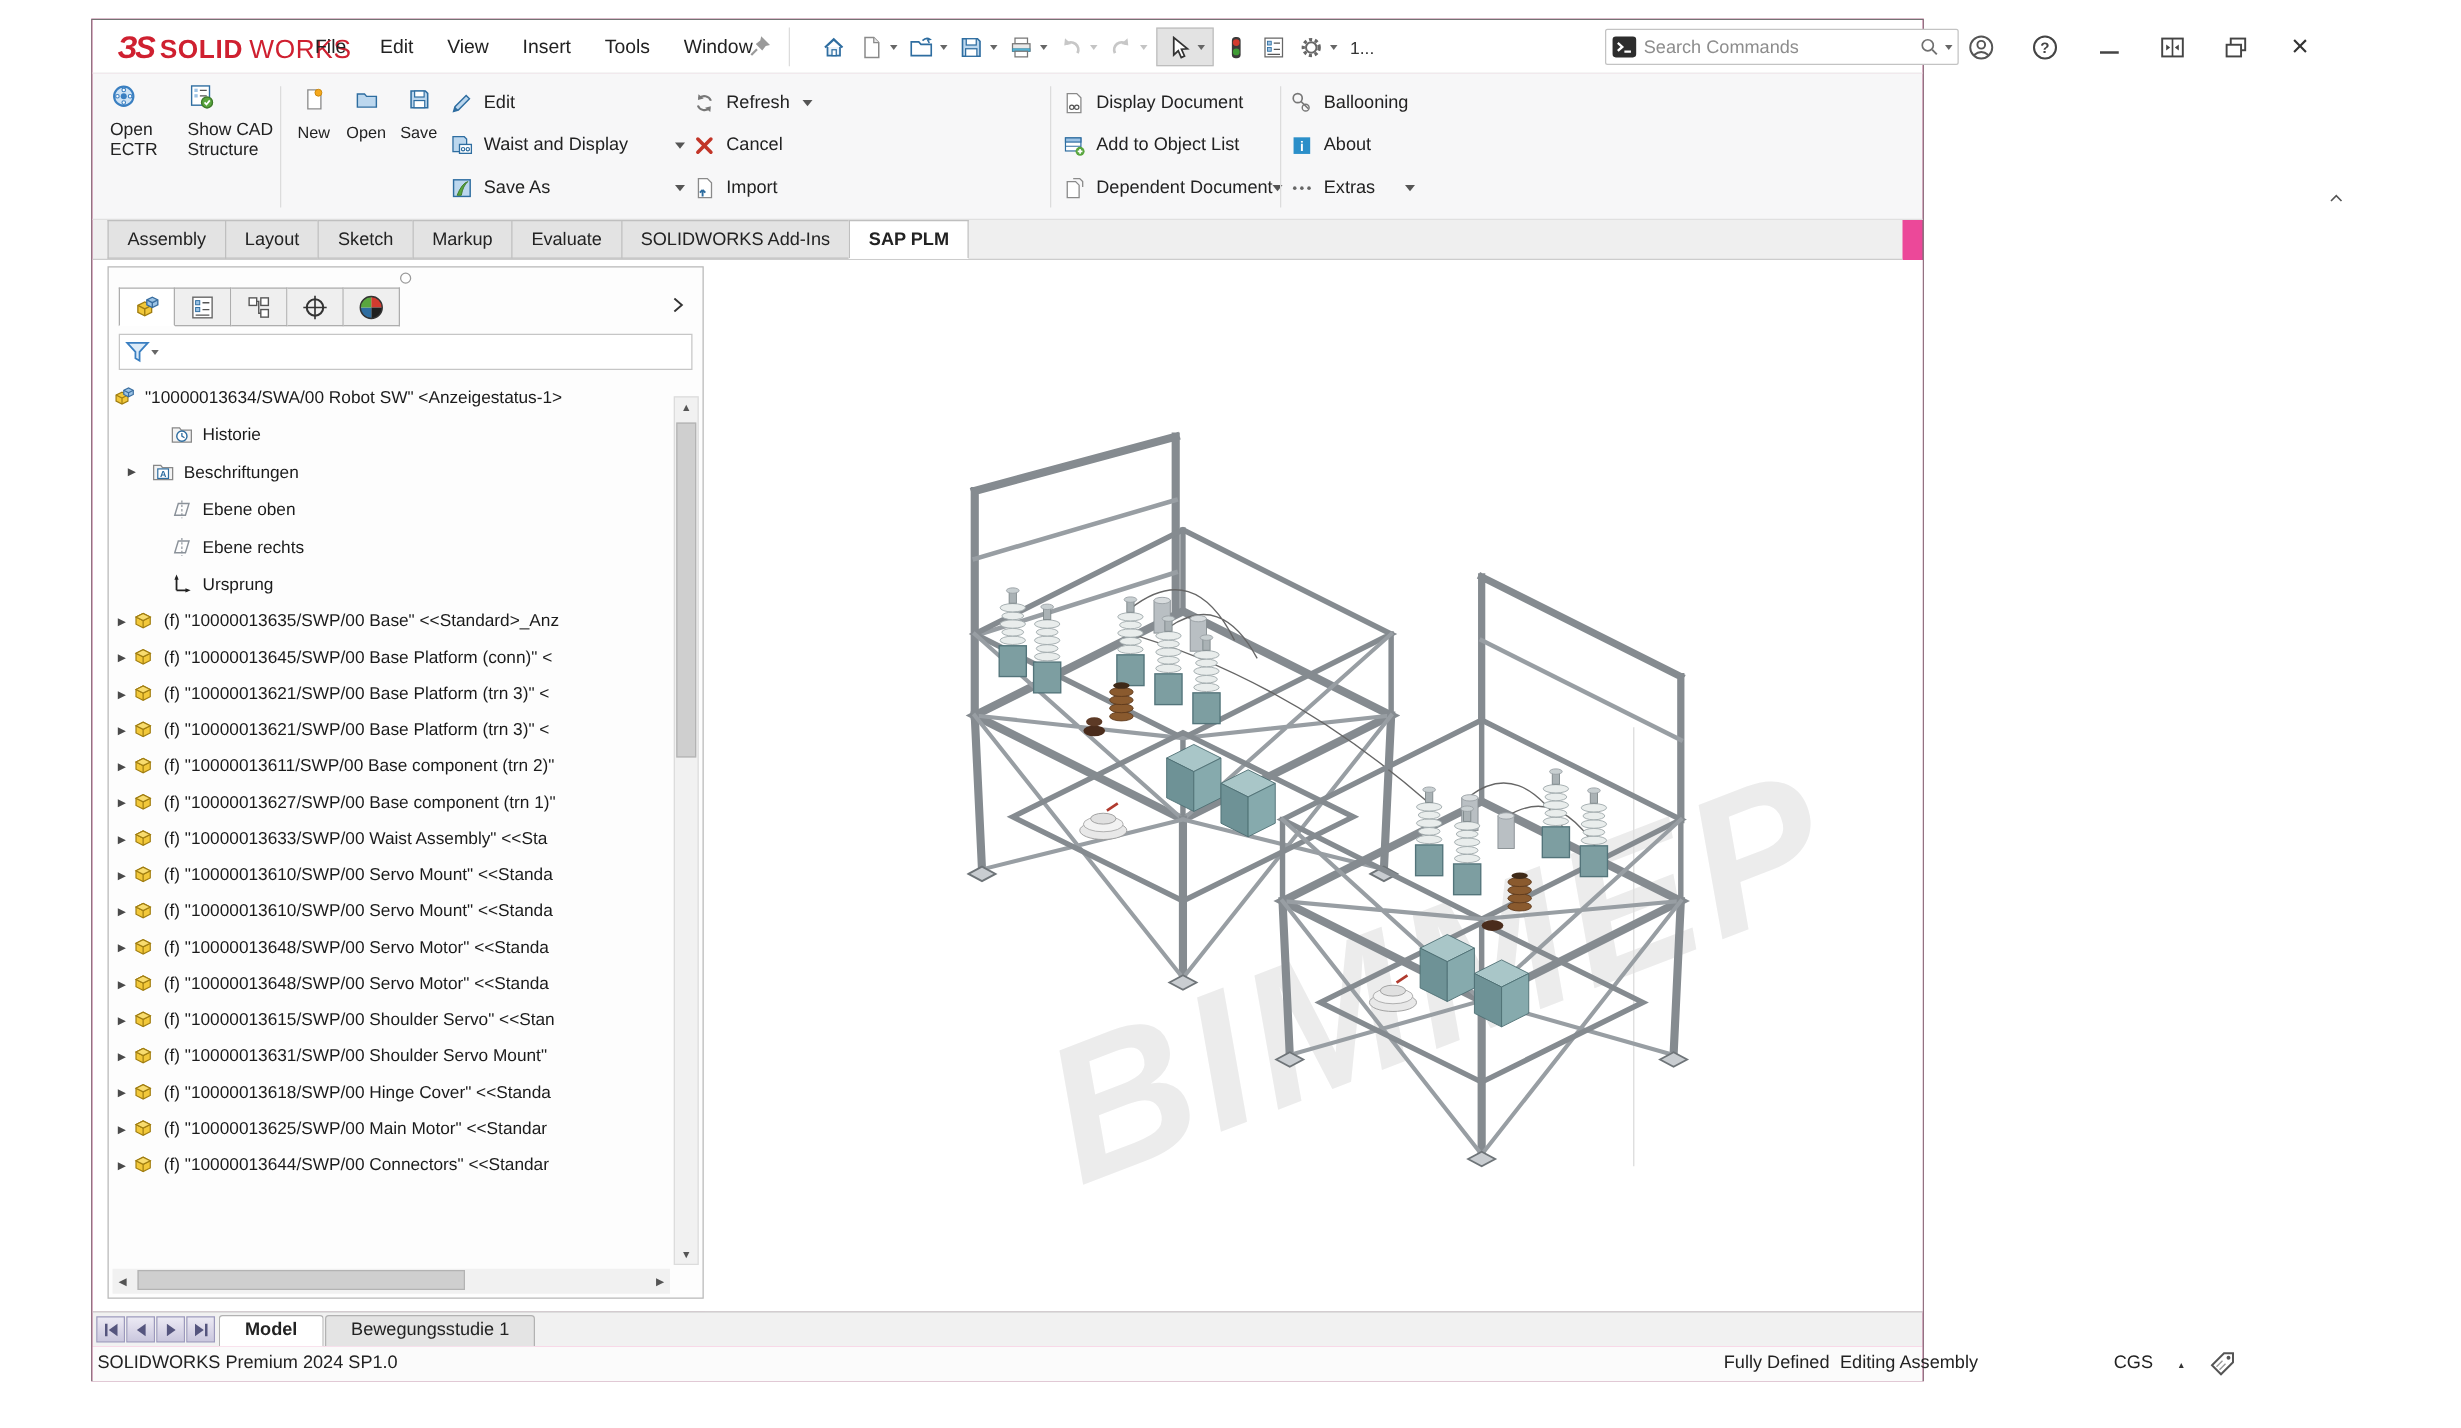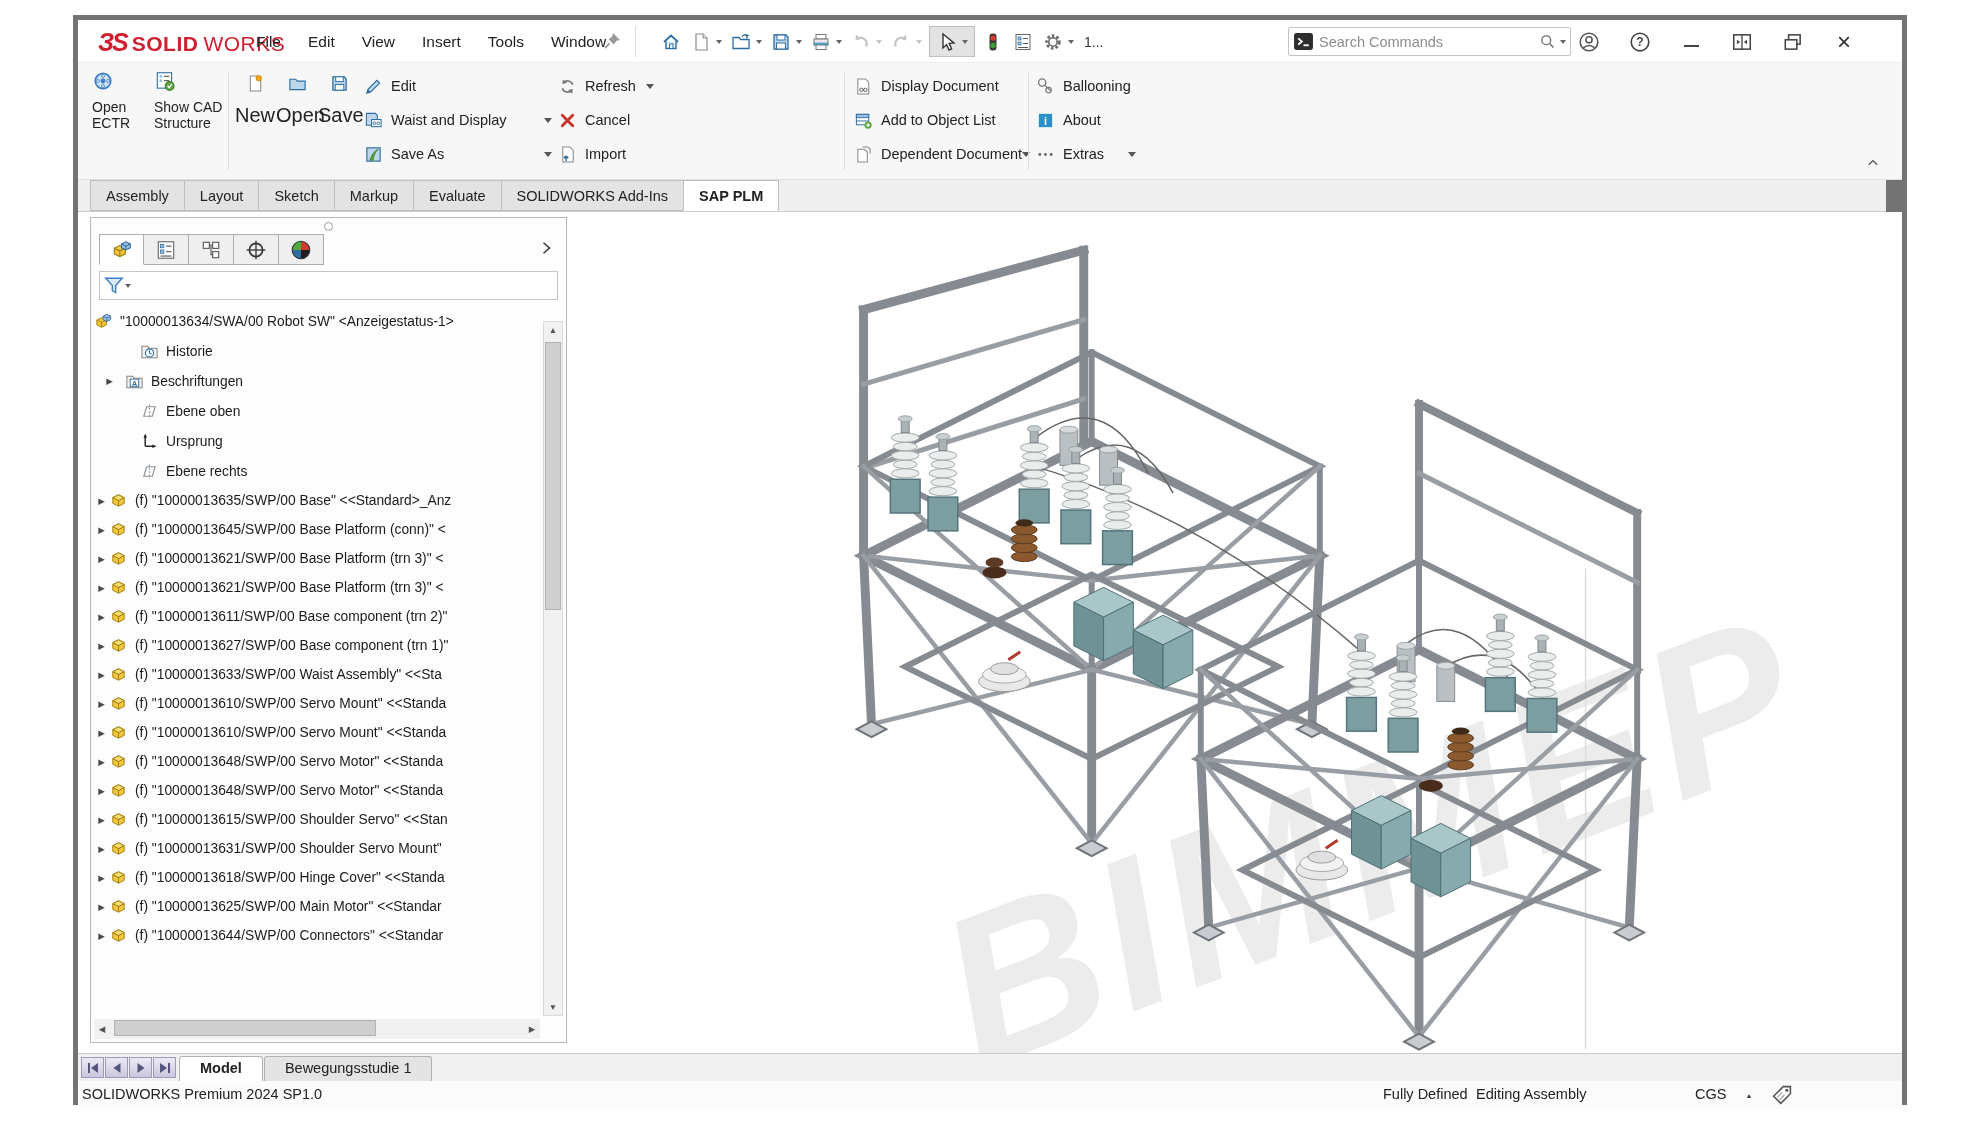--- a/index.html
+++ b/index.html
@@ -1,20 +1,20 @@
 <!DOCTYPE html>
 <html><head>
 <meta charset="utf-8">
 <style>
   *{margin:0;padding:0;box-sizing:border-box}
   html,body{width:1969px;height:1142px;background:#fff;font-family:"Liberation Sans",sans-serif;overflow:hidden;position:relative}
   svg text{font-family:"Liberation Sans",sans-serif}
   .ic{width:100%;height:100%;display:block}
 
-  #app{position:absolute;left:73px;top:15px;width:1834px;height:1090px;background:#737373;border:5px solid #737373}
+  #app{position:absolute;left:73px;top:15px;width:1466px;height:1090px;background:#ec4899;border:1px solid #737373}
 
   
   #titlebar{position:absolute;left:0;top:0;right:0;height:43px;background:#fff;border-bottom:1px solid #ececec}
   #logo{position:absolute;left:20px;top:8px;display:flex;align-items:baseline;gap:5px;white-space:nowrap}
   .logo-mark{color:#cf2030;font-weight:bold;font-style:italic;font-size:25px;letter-spacing:-2px}
   .logo-solid{color:#cf2030;font-weight:bold;font-size:21px;letter-spacing:.5px}
   .logo-works{color:#cf2030;font-weight:300;font-size:21px;letter-spacing:.5px}
   #menus{position:absolute;left:178px;top:0;height:43px;display:flex;align-items:center;gap:27px;font-size:15.5px;color:#222}
   .menu-item{cursor:default}
   #pin{position:absolute;left:524px;top:11px;width:20px;height:20px}
@@ -32,21 +32,21 @@
   #searchbox .mag{width:17px;height:17px;margin-right:4px}
   #winctl{position:absolute;left:1500px;top:0;height:43px;display:flex;align-items:center;gap:29px}
   .wic{width:22px;height:22px;display:flex;align-items:center;justify-content:center}
   .minbar{width:15px;height:0;border-bottom:2.5px solid #444;margin-top:8px}
   .closex{font-size:24px;color:#333;line-height:20px}
 
   
   #ribbon{position:absolute;left:0;top:43px;right:0;height:117px;background:#f7f7f8;border-bottom:1px solid #e0e0e0}
   .bigbtn{position:absolute;top:7px;text-align:left;font-size:14px;color:#222;line-height:16.5px}
   .bigbtn .bic{width:22px;height:22px;display:inline-block;margin-bottom:3px}
-  .nosbtn{position:absolute;top:11px;width:42px;text-align:center;font-size:20px;color:#222}
+  .nosbtn{position:absolute;top:11px;width:42px;text-align:center;font-size:13px;color:#222}
   .nosbtn .bic{width:19px;height:19px;display:inline-block;margin-bottom:6px}
   .vsep{position:absolute;top:10px;height:97px;width:1px;background:#dcdcdc}
   .rcol{position:absolute;top:6px}
   .rrow{display:flex;align-items:center;height:34px;white-space:nowrap}
   .ric{width:19px;height:19px;flex:0 0 auto;margin-right:8px}
   .rlb{font-size:14.5px;color:#222}
   .dd{width:0;height:0;border-left:4px solid transparent;border-right:4px solid transparent;border-top:5px solid #555;margin-left:auto}
   #ribchev{position:absolute;left:1786px;top:94px;width:18px;height:12px}
 
   
@@ -752,33 +752,33 @@
               <svg class="ic">
                 <use href="#tr-plane"></use>
               </svg>
             </span>
           <span>Ebene oben</span>
         </div>
         <div class="trow ind1">
           <span class="exp"></span>
           <span class="tico">
               <svg class="ic">
-                <use href="#tr-origin"></use>
+                <use href="#tr-plane"></use>
               </svg>
             </span>
-          <span>Ursprung</span>
+          <span>Ebene rechts</span>
         </div>
         <div class="trow ind1">
           <span class="exp"></span>
           <span class="tico">
               <svg class="ic">
-                <use href="#tr-plane"></use>
+                <use href="#tr-origin"></use>
               </svg>
             </span>
-          <span>Ebene rechts</span>
+          <span>Ursprung</span>
         </div>
 
         <div>
 
             <div class="trow comp">
               <span class="exp">▶</span>
               <span class="tico">
                 <svg class="ic">
                   <use href="#tr-part"></use>
                 </svg>

